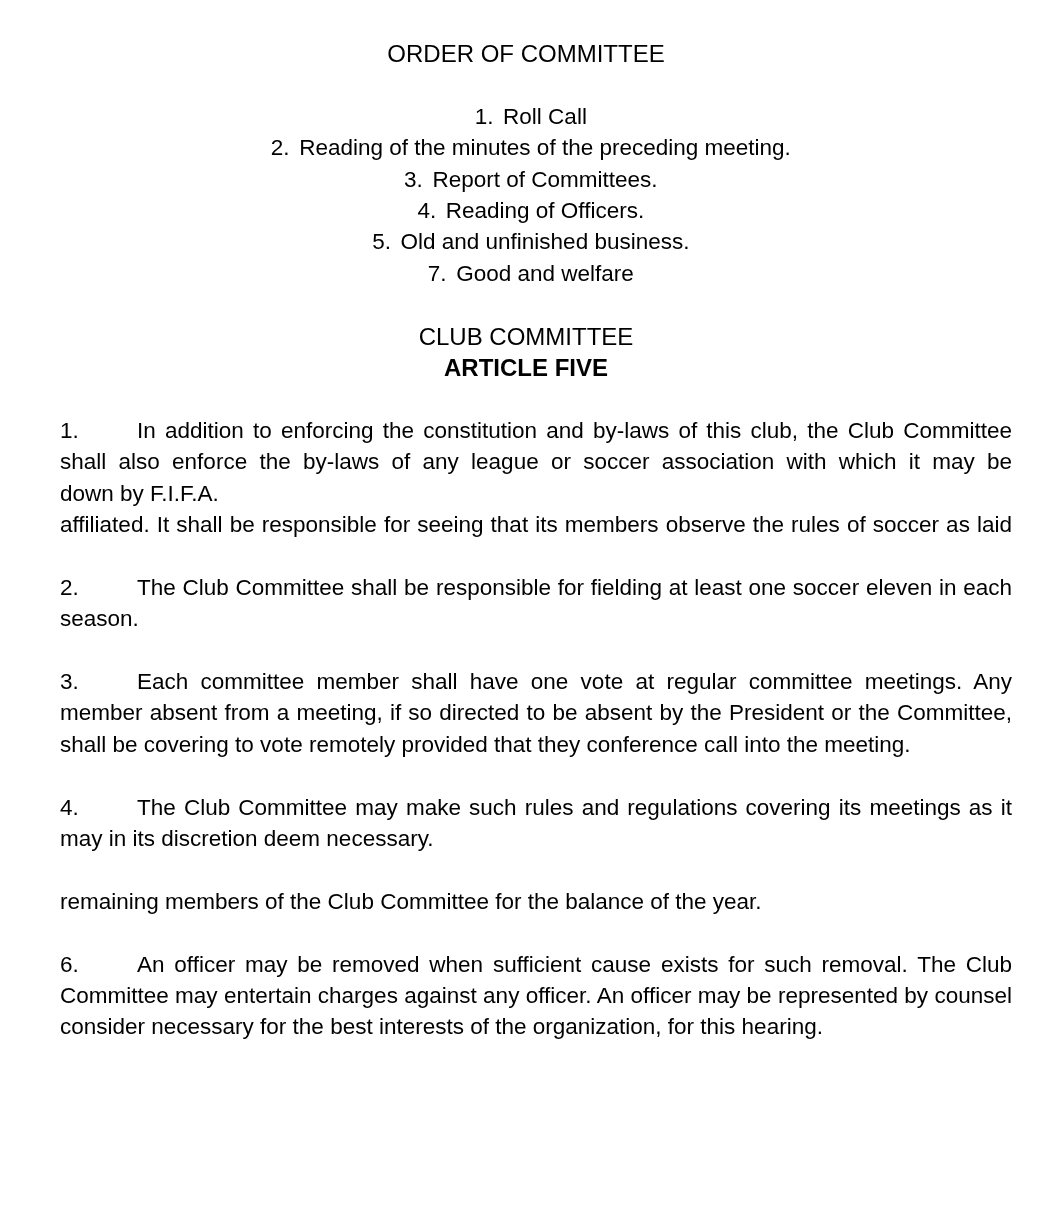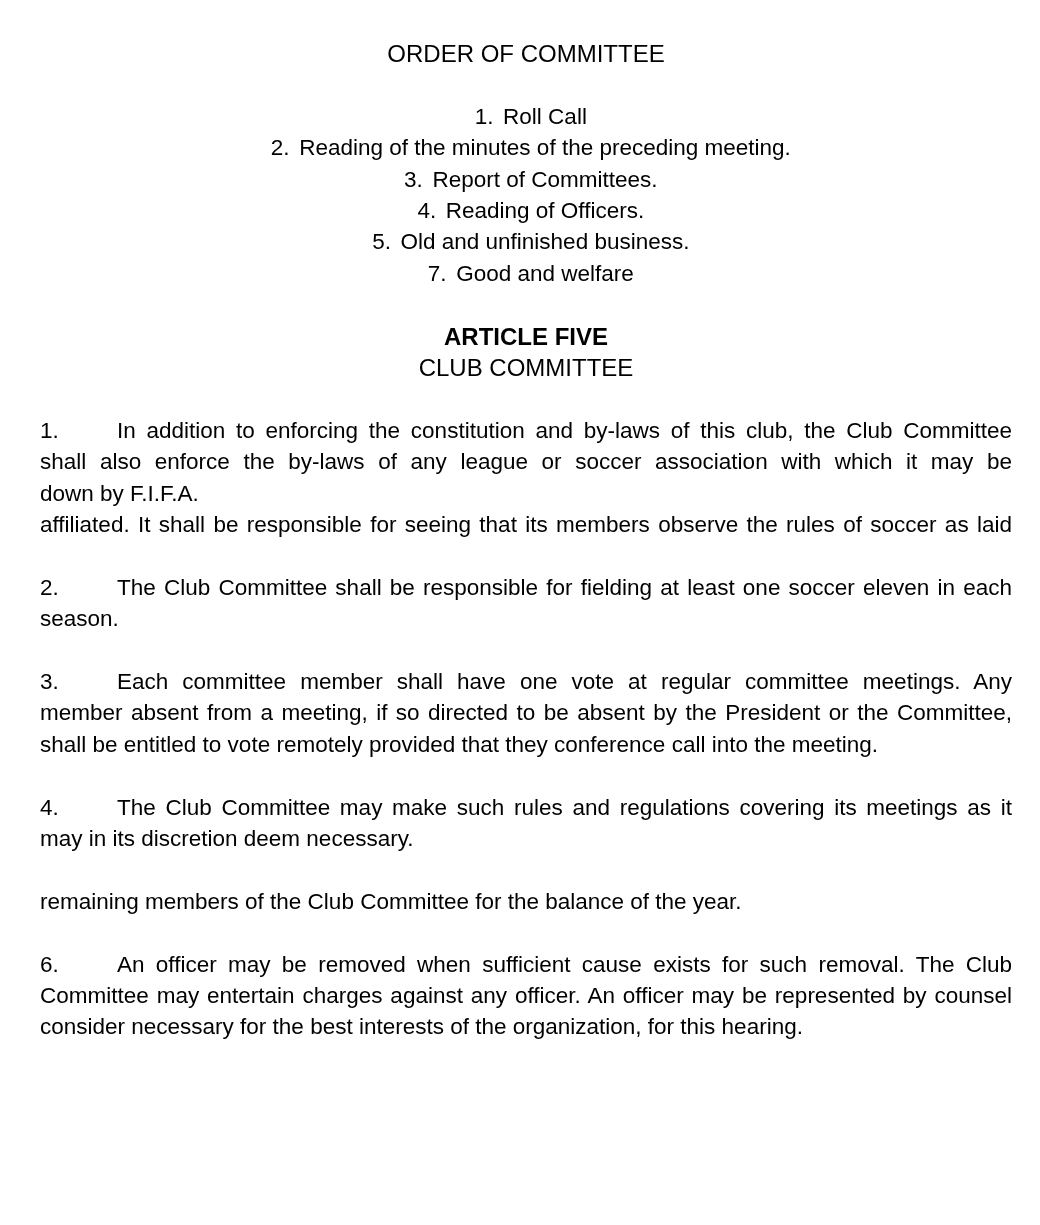--- a/index.html
+++ b/index.html
@@ -35,20 +35,21 @@
   }
   .lnum { display: inline-block; width: 38px; }
 
   
   .para { margin: 0; }
   .pline {
     font-size: 22.5px;
     line-height: 31.4px;
     text-align: justify;
     text-align-last: justify;
+    margin-left: 20px;
   }
   .pline.last {
     text-align: justify;
     text-align-last: left;
   }
   .pnum { display: inline-block; width: 77px; }
 </style>
 </head>
 <body>
 
@@ -65,22 +66,22 @@
     <div class="list-item"><span class="lnum">2.</span><span>Reading of the minutes of the preceding meeting.</span></div>
     <div class="list-item"><span class="lnum">3.</span><span>Report of Committees.</span></div>
     <div class="list-item"><span class="lnum">4.</span><span>Reading of Officers.</span></div>
     <div class="list-item"><span class="lnum">5.</span><span>Old and unfinished business.</span></div>
     <div class="list-item"><span class="lnum">7.</span><span>Good and welfare</span></div>
   </div>
 
   <div class="spacer"></div>
 
   <div>
+    <div class="h-line">CLUB COMMITTEE</div>
     <div class="h-line h-bold">ARTICLE FIVE</div>
-    <div class="h-line">CLUB COMMITTEE</div>
   </div>
 
   <div class="spacer"></div>
 
   <div class="para">
     <div class="pline"><span class="pnum">1.</span><span>In addition to enforcing the constitution and by-laws of this club, the Club Committee</span></div>
     <div class="pline">shall also enforce the by-laws of any league or soccer association with which it may be</div>
     <div class="pline last">down by F.I.F.A.</div>
     <div class="pline">affiliated. It shall be responsible for seeing that its members observe the rules of soccer as laid</div>
   </div>
@@ -90,21 +91,21 @@
   <div class="para">
     <div class="pline"><span class="pnum">2.</span><span>The Club Committee shall be responsible for fielding at least one soccer eleven in each</span></div>
     <div class="pline last">season.</div>
   </div>
 
   <div class="spacer"></div>
 
   <div class="para">
     <div class="pline"><span class="pnum">3.</span><span>Each committee member shall have one vote at regular committee meetings. Any</span></div>
     <div class="pline">member absent from a meeting, if so directed to be absent by the President or the Committee,</div>
-    <div class="pline last">shall be entitled to vote remotely provided that they conference call into the meeting.</div>
+    <div class="pline last">shall be covering to vote remotely provided that they conference call into the meeting.</div>
   </div>
 
   <div class="spacer"></div>
 
   <div class="para">
     <div class="pline"><span class="pnum">4.</span><span>The Club Committee may make such rules and regulations covering its meetings as it</span></div>
     <div class="pline last">may in its discretion deem necessary.</div>
   </div>
 
   <div class="spacer"></div>

